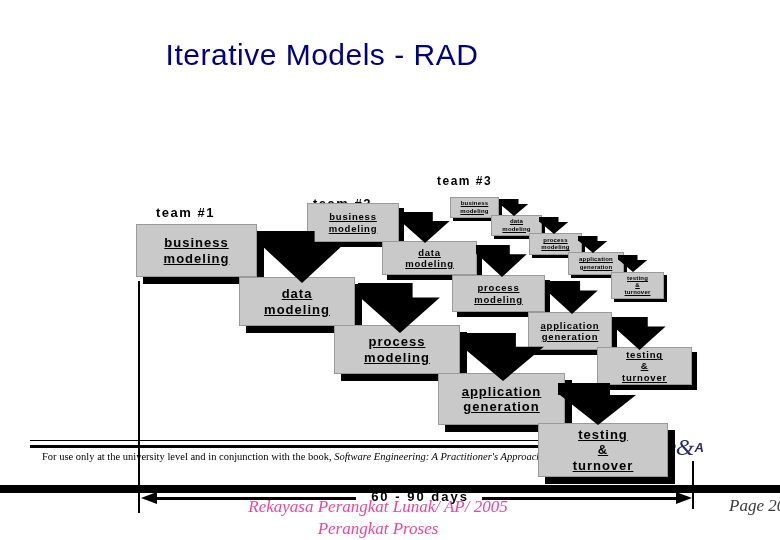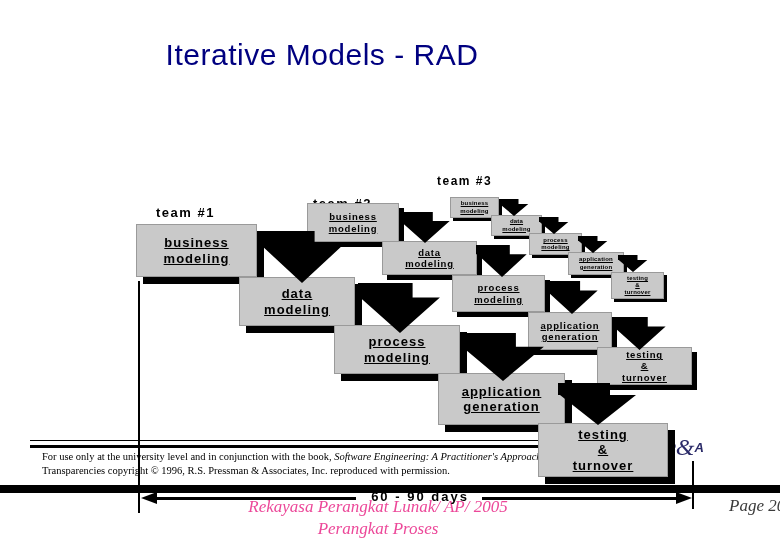--- a/index.html
+++ b/index.html
@@ -147,21 +147,20 @@
       <svg viewBox="0 0 80 52" preserveAspectRatio="none" class="flow-arrow" style="left: 558px; top: 298px; width: 80px; height: 42px;">
         <polygon points="0,0 52,0 52,15 78,15 40,52 2,15 0,15" fill="#000000"></polygon>
       </svg>
     </div>
 
   <div id="rule-thin"></div>
   <div id="rule-thick"></div>
   <div id="logo"><span>RSP</span><span class="amp">&amp;</span><span>A</span></div>
 
   <div id="copy1" class="copy-line"><span>For use only at the university level and in conjunction with the book, </span><span class="it">Software Engineering: A Practitioner's Approach, 4/e</span><span>, McGraw-Hill, 1997.</span></div>
-  <div id="copy2" class="copy-line">Transparencies copyright © 1996, R.S. Pressman &amp; Associates, Inc. reproduced with permission.</div>
 
   <div id="black-bar"></div>
 
   <div id="caption-block">
     <div>Rekayasa Perangkat Lunak/ AP/ 2005</div>
     <div>Perangkat Proses</div>
   </div>
   <div id="page-num">Page 20</div>
 
 </div>

